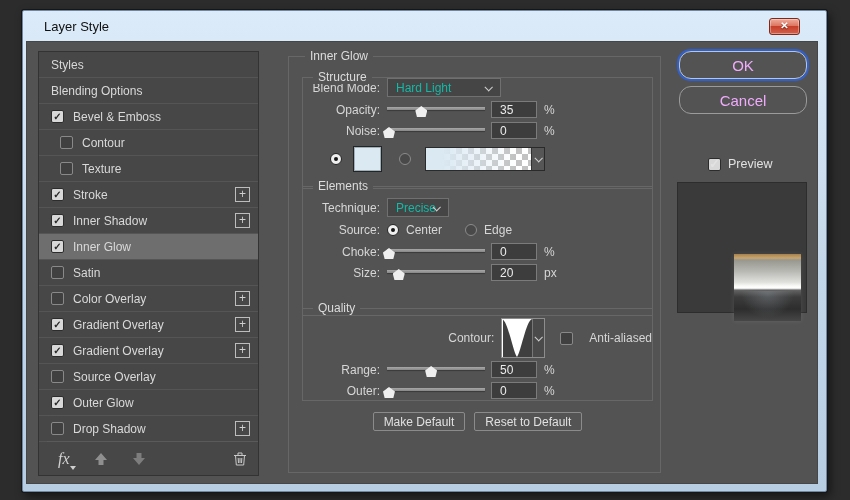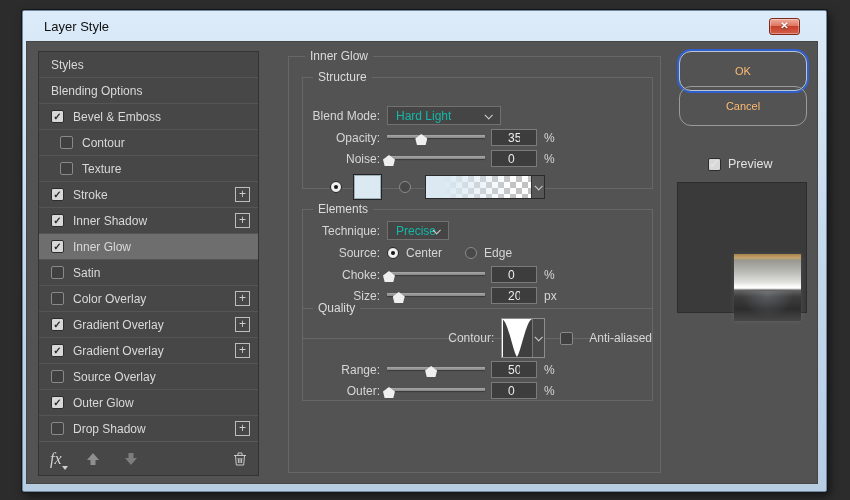--- a/index.html
+++ b/index.html
@@ -25,56 +25,56 @@
   .sb-item { height:26px; display:flex; align-items:center; padding-left:12px; border-bottom:1px solid #555;
     color:#d9d9d9; font-size:12px; position:relative; cursor:default; }
   .sb-item.sel { background:#6e6e6e; }
   .sb-item.ind { padding-left:21px; }
   .cb { width:13px; height:13px; border-radius:2px; margin-right:9px; flex:0 0 auto;
     background:#404040; border:1px solid #898989; text-align:center; line-height:11px;
     font-size:10px; font-weight:bold; color:transparent; }
   .cb.on { background:#d8d8d8; border-color:#2c2c2c; color:#262626; }
   .plusbox { position:absolute; right:8px; top:5px; width:15px; height:15px; border:1px solid #bdbdbd;
     color:#cfcfcf; font-size:12px; line-height:13px; text-align:center; }
-  .sb-bottom { position:absolute; left:0; right:0; bottom:0; height:34px; border-top:1px solid #5a5a5a;
+  .sb-bottom { position:absolute; left:8px; right:0; bottom:0; height:34px; border-top:1px solid #5a5a5a;
     display:flex; align-items:center; padding:0 11px; }
   .fx { font-family:"Liberation Serif", serif; font-style:italic; font-size:16px; color:#d2d2d2; position:relative; }
   .fx .caret { position:absolute; right:-6px; bottom:-2px; width:0; height:0;
     border-left:3px solid transparent; border-right:3px solid transparent; border-top:4px solid #cfcfcf; }
   .sb-ico { margin-left:24px; display:flex; }
   .trash { margin-left:auto; display:flex; }
 
   
   .group { position:absolute; border:1px solid #676767; }
   .group-label { position:absolute; top:-8px; left:10px; background:#535353; padding:0 5px;
     font-size:12px; color:#dcdcdc; white-space:nowrap; }
   .outer-group { left:262px; top:15px; width:373px; height:417px; }
   .outer-group > .group-label { left:16px; }
   .g-structure { left:276px; top:36px;  width:351px; height:112px; }
-  .g-elements  { left:276px; top:168px; width:351px; height:130px; }
+  .g-elements  { left:276px; top:145px; width:351px; height:130px; }
   .g-quality   { left:276px; top:267px; width:351px; height:93px; }
 
   .row { display:flex; align-items:center; margin-top:4px; padding-left:1px; }
   .lbl { width:76px; text-align:right; margin-right:7px; font-size:12px; color:#d6d6d6; flex:0 0 auto; }
   .unit { font-size:12px; color:#d6d6d6; margin-left:7px; }
 
   .select { height:19px; background:#454545; border:1px solid #707070; color:#14b8a6; font-size:12px;
     display:flex; align-items:center; padding:0 8px; position:relative; cursor:default; }
   .chev { width:6px; height:6px; border-right:1px solid #cfcfcf; border-bottom:1px solid #cfcfcf;
     transform:rotate(45deg) translateY(-1px); flex:0 0 auto; }
   .select .chev { position:absolute; right:9px; top:6px; }
 
   .sl { position:relative; width:98px; height:15px; flex:0 0 auto; }
   .track { position:absolute; left:0; right:0; top:5px; height:3px;
     background:linear-gradient(180deg,#a8a8a8,#878787); box-shadow:0 1px 1px rgba(0,0,0,.3); }
   .thumb { position:absolute; top:4px; width:12px; height:11px; background:#efefef;
     clip-path:polygon(50% 0, 100% 42%, 86% 100%, 14% 100%, 0 42%);
     filter:drop-shadow(0 0 1px #1e1e1e); }
   input.val { width:46px; height:17px; margin-left:6px; background:#3d3d3d; border:1px solid #7b7b7b;
-    color:#ececec; font-size:12px; font-family:"Liberation Sans",sans-serif; padding:0 16px; }
+    color:#ececec; font-size:12px; font-family:"Liberation Sans",sans-serif; padding:0 8px; }
 
   .radio { width:12px; height:12px; border-radius:50%; background:#494949; border:1px solid #8b8b8b;
     flex:0 0 auto; position:relative; }
   .radio.sel { background:#efefef; border-color:#242424; }
   .radio.sel::after { content:''; position:absolute; inset:3px; background:#161616; border-radius:50%; }
   .rlbl { font-size:12px; color:#d6d6d6; margin-left:7px; }
 
   .swatch { width:29px; height:26px; border:1px solid #242424; box-shadow:inset 0 0 0 1px #9fb0ba; }
   .grad-pick { width:120px; height:24px; border:1px solid #2a2a2a; display:flex; position:relative; }
   .grad-area { width:105px; height:100%; position:relative;
@@ -90,22 +90,22 @@
   .contour-pick { width:44px; height:40px; border:1px solid #8d8d8d; display:flex; flex:0 0 auto; }
   .contour-thumb { width:31px; background:#3f3f3f; border-right:1px solid #777; }
   .contour-btn { flex:1; background:#4a4a4a; position:relative; }
   .contour-btn .chev { position:absolute; left:2px; top:16px; }
 
   .push-btn { height:19px; background:#545454; border:1px solid #8b8b8b; border-radius:2px;
     color:#e0e0e0; font-size:12px; font-family:"Liberation Sans",sans-serif; padding:0 10px; cursor:default; }
   .def-row { position:absolute; left:276px; top:371px; width:351px; display:flex; justify-content:center; gap:9px; }
 
   
-  .pill { position:absolute; left:653px; width:128px; height:40px; border-radius:12px; background:transparent;
-    border:1px solid #9b9b9b; color:#fdba74; font-size:11px; font-family:"Liberation Sans",sans-serif;
+  .pill { position:absolute; left:653px; width:128px; height:28px; border-radius:12px; background:transparent;
+    border:1px solid #9b9b9b; color:#f0abfc; font-size:15px; font-family:"Liberation Sans",sans-serif;
     text-align:center; line-height:21px; cursor:default; }
   .ok { top:10px; border:1px solid #b9c6d4; box-shadow:0 0 0 2px #3060d0; }
   .cancel { top:45px; }
   .newstyle { top:81px; }
   .preview-row { position:absolute; left:682px; top:116px; display:flex; align-items:center; }
   .preview-row .cb { margin-right:7px; }
   .preview-row span { font-size:12.5px; color:#e2e2e2; }
   .pv { position:absolute; left:651px; top:141px; width:130px; height:131px; background:#3a3a3a;
     border:1px solid #2d2d2d; }
   .pv-obj { position:absolute; left:56px; top:71px; width:67px; height:67px;
@@ -230,21 +230,21 @@
         </div>
       </div>
     </div>
 
     <div class="group outer-group">
       <div class="group-label">Inner Glow</div>
     </div>
 
     <div class="group g-structure">
       <div class="group-label">Structure</div>
-      <div class="row" style="margin-top:28px;">
+      <div class="row" style="margin-top:0;">
         <div class="lbl">Blend Mode:</div>
         <div class="select" style="width:114px;">
           <span>Hard Light</span>
           <span class="chev"></span>
         </div>
       </div>
       <div class="row">
         <div class="lbl">Opacity:</div>
         <div class="sl">
           <div class="track"></div>
@@ -344,20 +344,24 @@
         <div class="lbl">Outer:</div>
         <div class="sl">
           <div class="track"></div>
           <div class="thumb" style="left: calc(2% - 6px);"></div>
         </div>
         <input class="val" value="0" style="">
         <span class="unit">%</span>
       </div>
     </div>
 
+    <div class="def-row">
+      <button class="push-btn">Make Default</button>
+      <button class="push-btn">Reset to Default</button>
+    </div>
 
     <button class="pill ok">OK</button>
     <button class="pill cancel">Cancel</button>
     <div class="preview-row">
       <div class="cb on"><span>✓</span></div>
       <span>Preview</span>
     </div>
     <div class="pv">
       <div class="pv-obj"></div>
     </div>

